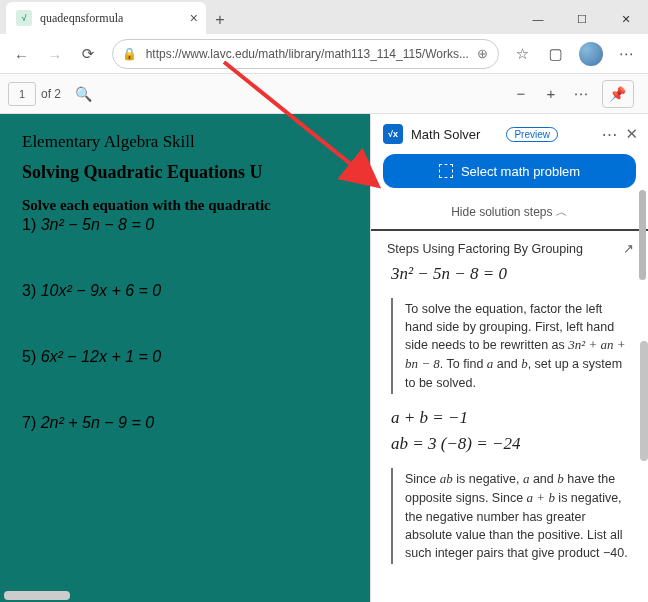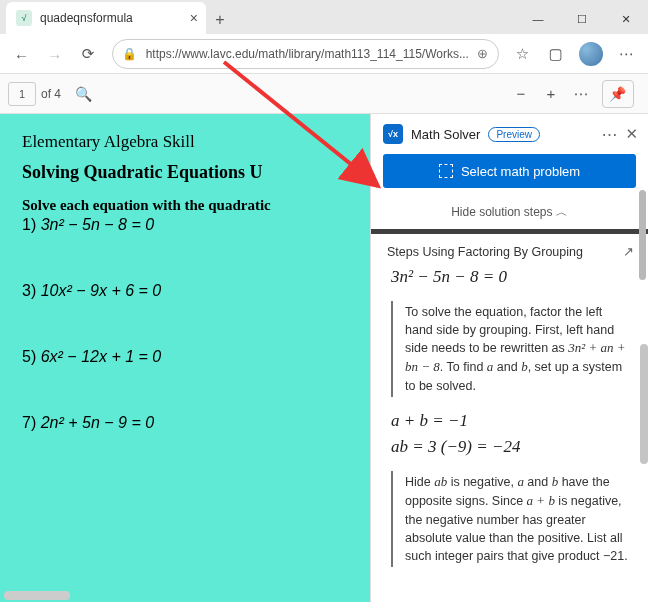--- a/index.html
+++ b/index.html
@@ -2,21 +2,21 @@
 <html><head>
 <meta charset="utf-8">
 <style>
   * { margin: 0; padding: 0; box-sizing: border-box; font-family: "Segoe UI", Tahoma, sans-serif; }
   body { width: 648px; height: 602px; background: #f3f3f3; overflow: hidden; position: relative; }
 
   
   .titlebar { height: 34px; background: #e8e8e8; display: flex; align-items: flex-end; }
   .tab { height: 32px; background: #fff; border-radius: 6px 6px 0 0; display: flex; align-items: center; padding: 0 8px 0 10px; margin-left: 6px; gap: 8px; min-width: 200px; }
   .tab .favicon { width: 16px; height: 16px; background: #d8efe5; border-radius: 3px; display: flex; align-items: center; justify-content: center; font-size: 9px; color: #0a7b5a; }
-  .tab .title { font-size: 12px; color: #333; flex: 1; white-space: nowrap; overflow: hidden; }
+  .tab .title { font-size: 12px; color: #333; flex: 1; white-space: nowrap; overflow: hidden; font-family: Liberation Serif, serif; }
   .tab .close { font-size: 14px; color: #555; cursor: pointer; }
   .newtab { width: 28px; height: 28px; display: flex; align-items: center; justify-content: center; font-size: 16px; color: #555; cursor: pointer; }
   .win-controls { margin-left: auto; display: flex; }
   .win-controls div { width: 44px; height: 30px; display: flex; align-items: center; justify-content: center; font-size: 11px; color: #333; cursor: pointer; }
 
   
   .toolbar { height: 40px; background: #fff; display: flex; align-items: center; padding: 0 6px; gap: 2px; border-bottom: 1px solid #e0e0e0; }
   .tool-btn { width: 32px; height: 32px; display: flex; align-items: center; justify-content: center; color: #555; font-size: 15px; cursor: pointer; border-radius: 4px; }
   .tool-btn.disabled { color: #bbb; }
   .addr { flex: 1; height: 30px; border: 1px solid #ccc; border-radius: 15px; display: flex; align-items: center; padding: 0 10px; font-size: 12px; color: #555; gap: 8px; margin: 0 6px; }
@@ -26,39 +26,39 @@
 
   
   .pdfbar { height: 40px; background: #fafafa; border-bottom: 1px solid #e0e0e0; display: flex; align-items: center; padding: 0 8px; font-size: 12px; color: #555; }
   .pagebox { width: 28px; height: 24px; border: 1px solid #ccc; border-radius: 3px; text-align: center; font-size: 11px; line-height: 22px; margin-right: 5px; }
   .pdfbar .sep { flex: 1; }
   .pdfbar .btn { width: 30px; height: 30px; display: flex; align-items: center; justify-content: center; cursor: pointer; font-size: 15px; color: #555; }
   .pin { width: 32px; height: 28px; border: 1px solid #ccc; border-radius: 4px; display:flex;align-items:center;justify-content:center; margin-left: 6px; margin-right: 6px; font-size: 14px;}
 
   
   .content { display: flex; height: calc(602px - 34px - 40px - 40px); }
-  .doc { width: 370px; background: #5eead4; padding: 18px 14px 10px 22px; overflow: hidden; position: relative; }
+  .doc { width: 370px; background: #0f766e; padding: 18px 14px 10px 22px; overflow: hidden; position: relative; }
   .doc h4 { font-family: "Times New Roman", serif; font-weight: normal; font-size: 17px; margin-bottom: 10px;}
   .doc h1 { font-family: "Times New Roman", serif; font-size: 18px; font-weight: bold; margin-bottom: 14px; white-space: nowrap;}
   .doc .instr { font-family: "Times New Roman", serif; font-weight: bold; font-size: 15px; margin-bottom: 2px; white-space: nowrap;}
   .doc .eq { font-family: "Times New Roman", serif; font-size: 16px; margin-bottom: 48px; white-space: nowrap; }
   .doc .eq i { font-style: italic; }
   .hscroll { position: absolute; bottom: 2px; left: 4px; width: 66px; height: 9px; background: #ccc; border-radius: 4px; }
 
   .panel { flex: 1; background: #fff; border-left: 1px solid #ddd; display: flex; flex-direction: column; position: relative; }
   .panel-head { display: flex; align-items: center; padding: 10px 10px 8px 12px; gap: 8px; }
   .panel-logo { width: 20px; height: 20px; background: #0b6bcb; border-radius: 4px; color: #fff; font-size: 9px; display:flex;align-items:center;justify-content:center;font-weight:bold; }
   .panel-title { font-size: 13px; font-weight: 400; color: #222;}
-  .preview { font-size: 10px; color: #0b6bcb; border: 1px solid #0b6bcb; border-radius: 9px; padding: 1px 7px; }
+  .preview { font-size: 10px; color: #0b6bcb; border: 1px solid #0b6bcb; border-radius: 9px; padding: 1px 7px; margin-left: 18px; }
   .panel-head .sp { flex: 1; }
 
-  .blue-btn { margin: 2px 12px 10px 12px; height: 34px; background: #006fd6; color: #fff; border-radius: 3px; display:flex; align-items:center; justify-content:center; font-size: 13px; gap: 8px; cursor:pointer; }
+  .blue-btn { margin: 2px 12px 10px 12px; height: 34px; background: #006fd6; color: #fff; border-radius: 12px; display:flex; align-items:center; justify-content:center; font-size: 13px; gap: 8px; cursor:pointer; }
   .blue-btn .crop { width: 14px; height: 14px; border: 1.5px dashed #fff; border-radius: 1px; position: relative;}
 
-  .hide-steps { text-align: center; font-size: 12px; color: #555; padding: 6px 0 8px; border-bottom: 5px solid #404040; cursor:pointer;}
+  .hide-steps { text-align: center; font-size: 12px; color: #555; padding: 6px 0 8px; border-bottom: 2px solid #404040; cursor:pointer;}
 
   .panel-body { flex:1; overflow: hidden; padding: 10px 14px 0 16px; font-size: 13px; color: #333; position: relative;}
   .step-title { font-size: 12.5px; color: #333; margin-bottom: 8px; display:flex; align-items:center; justify-content:space-between;}
   .extlink { font-size: 13px; color: #666; cursor: pointer; }
   .math { font-family: "Cambria Math","Times New Roman",serif; font-size: 17px; font-style: italic; color:#222; margin: 6px 0 14px 4px;}
   .explain { border-left: 2px solid #737373; padding: 2px 4px 2px 12px; font-size: 12.5px; line-height: 1.45; color: #333; margin: 8px 0 14px 4px;}
   .mini { font-family: "Cambria Math","Times New Roman",serif; font-style: italic; font-size: 13px; }
   .panel-scroll { position: absolute; right: 0; top: 110px; width: 8px; height: 120px; background: #c4c4c4; border-radius: 4px; }
   .outer-scroll { position: absolute; right: 2px; top: 190px; width: 7px; height: 90px; background: #b8b8b8; border-radius: 4px; }
 
@@ -92,21 +92,21 @@
     <span style="font-size:13px;color:#777;">⊕</span>
   </div>
   <div class="tool-btn">☆</div>
   <div class="tool-btn">▢</div>
   <div class="avatar"></div>
   <div class="tool-btn">⋯</div>
 </div>
 
 <div class="pdfbar">
   <div class="pagebox">1</div>
-  <span>of 4</span>
+  <span>of 2</span>
   <div class="btn" style="margin-left:8px;font-size:14px;">🔍</div>
   <div class="sep"></div>
   <div class="btn">−</div>
   <div class="btn">+</div>
   <div class="btn">⋯</div>
   <div class="pin">📌</div>
 </div>
 
 <div class="content">
 
@@ -139,23 +139,23 @@
     <div class="panel-body">
       <div class="step-title">
         <span>Steps Using Factoring By Grouping</span>
         <span class="extlink">↗</span>
       </div>
       <div class="math">3n² − 5n − 8 = 0</div>
       <div class="explain">
         <span>To solve the equation, factor the left hand side by grouping. First, left hand side needs to be rewritten as </span><span class="mini">3n² + an + bn − 8</span><span>. To find </span><span class="mini">a</span><span> and </span><span class="mini">b</span><span>, set up a system to be solved.</span>
       </div>
       <div class="math" style="margin-bottom:2px;">a + b = −1</div>
-      <div class="math">ab = 3 (−9) = −24</div>
+      <div class="math">ab = 3 (−8) = −24</div>
       <div class="explain">
-        <span>Hide </span><span class="mini">ab</span><span> is negative, </span><span class="mini">a</span><span> and </span><span class="mini">b</span><span> have the opposite signs. Since </span><span class="mini">a + b</span><span> is negative, the negative number has greater absolute value than the positive. List all such integer pairs that give product −21.</span>
+        <span>Since </span><span class="mini">ab</span><span> is negative, </span><span class="mini">a</span><span> and </span><span class="mini">b</span><span> have the opposite signs. Since </span><span class="mini">a + b</span><span> is negative, the negative number has greater absolute value than the positive. List all such integer pairs that give product −40.</span>
       </div>
       <div class="panel-scroll"></div>
     </div>
   </div>
 </div>
 
 <div class="outer-scroll"></div>
 
 <svg class="arrow-svg" width="190" height="150">
   <defs>

